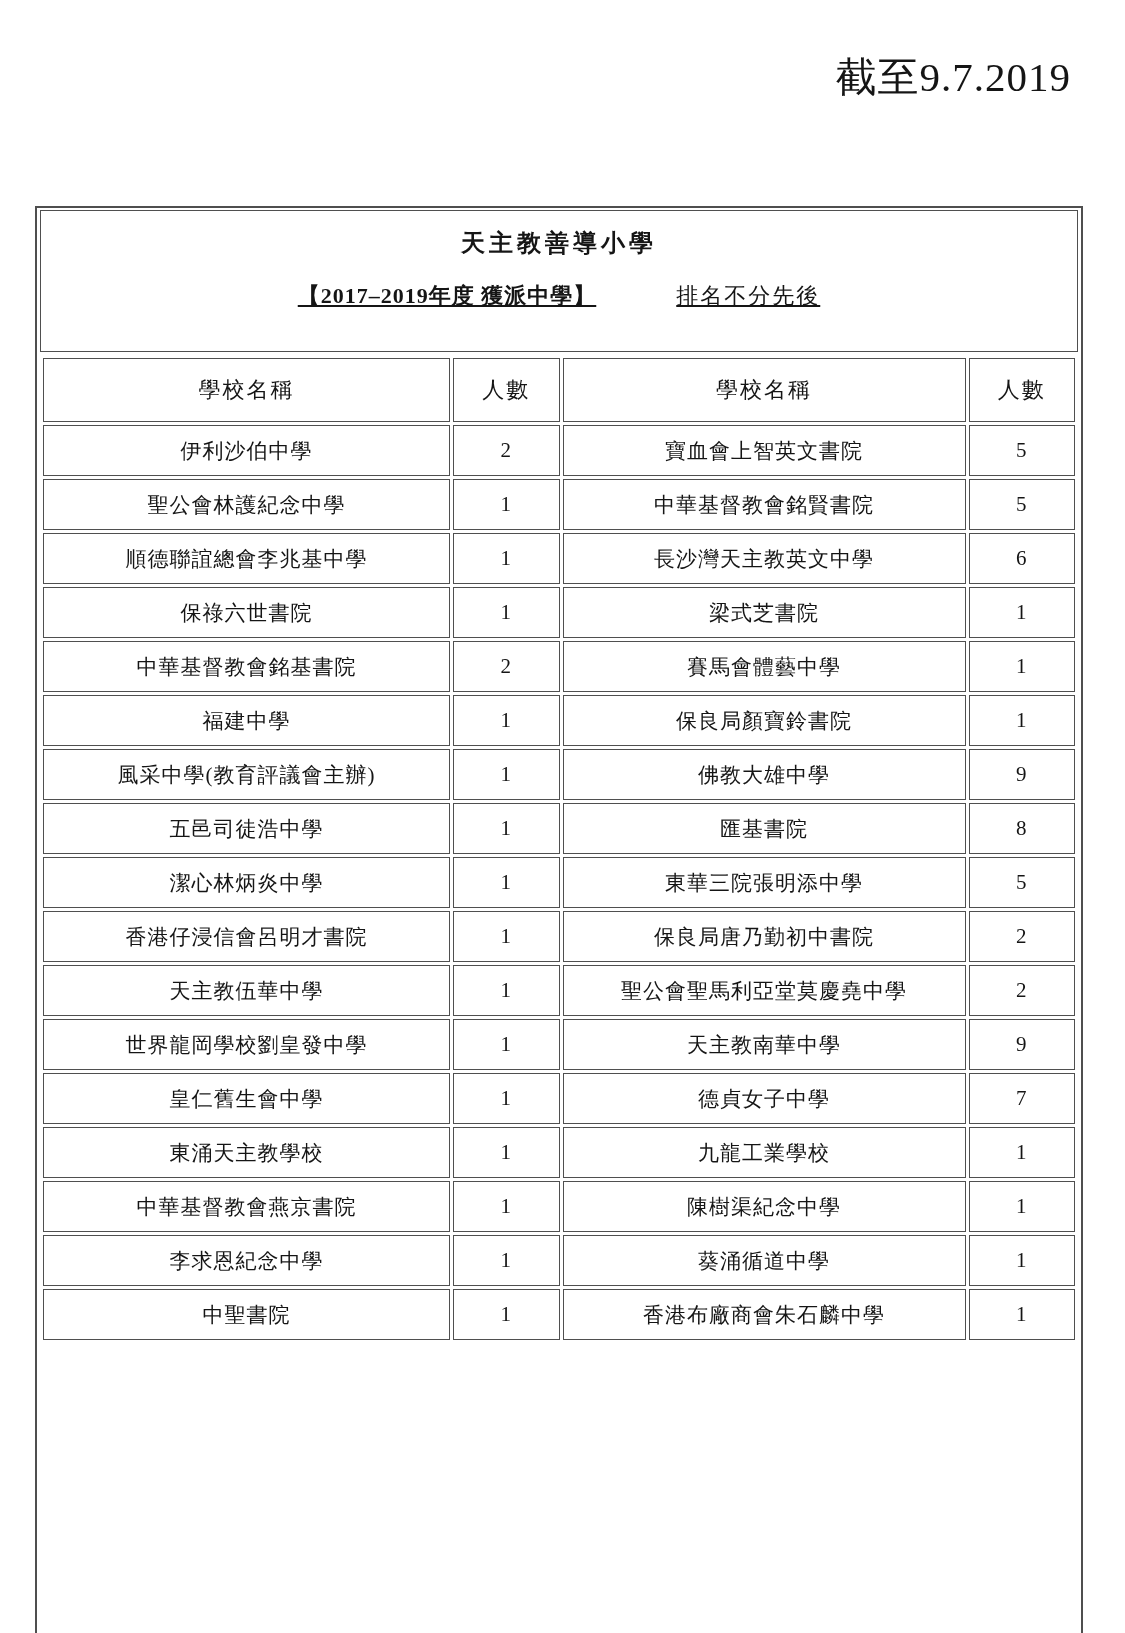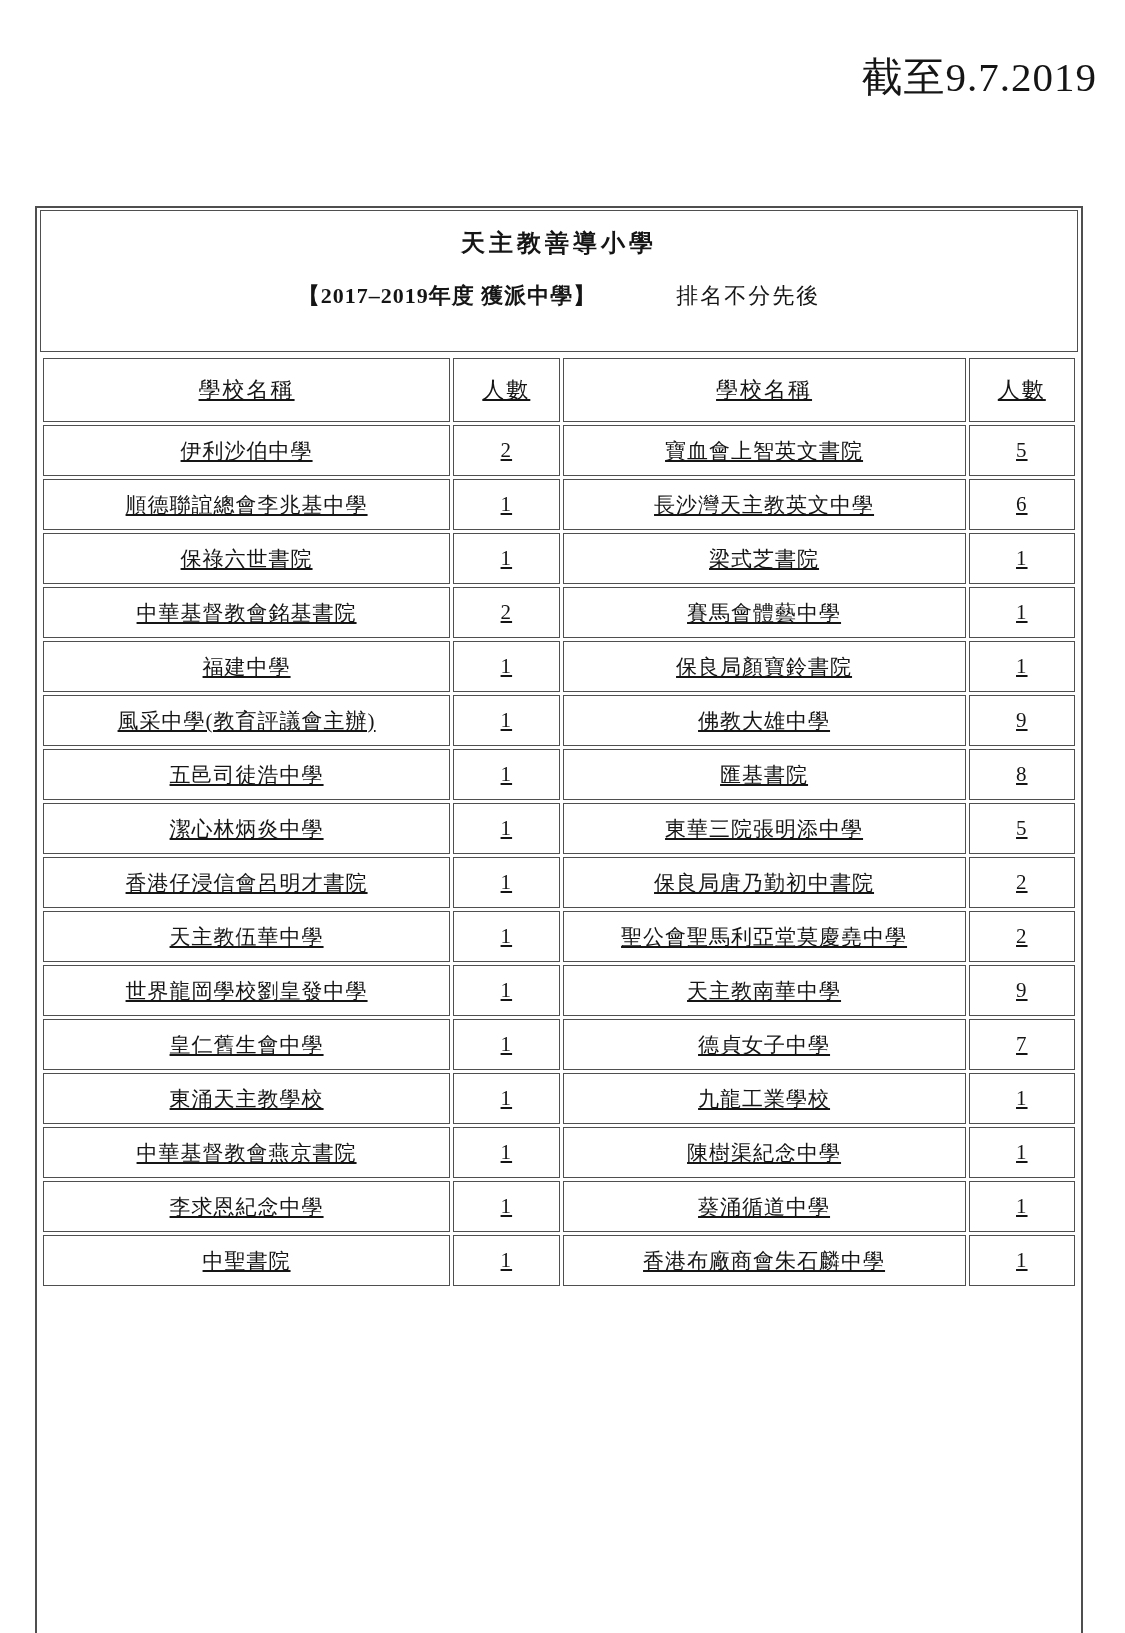--- a/index.html
+++ b/index.html
@@ -12,21 +12,21 @@
   body{
     width:1125px;height:1633px;
     background:#ffffff;
     overflow:hidden;
     position:relative;
     font-family:"Liberation Serif","DejaVu Serif",serif;
     color:var(--text);
   }
   .date-note{
     position:absolute;
-    top:50px;right:28px;
+    top:50px;right:54px;
     font-size:41px;
     letter-spacing:1px;
     white-space:nowrap;
   }
   .doc-frame{
     position:absolute;
     left:35px;top:206px;
     width:1048px;height:1480px; 
     border:2px solid var(--border);
     padding:2px 3px;
@@ -40,36 +40,36 @@
   .doc-title{
     margin-top:16px;
     font-size:24px;
     font-weight:bold;
     letter-spacing:4px;
   }
   .doc-subtitle{
     margin-top:22px;
     font-size:22px;
     white-space:nowrap;
+    text-decoration:underline;
   }
   .doc-subtitle .bracket{
     font-weight:bold;
     letter-spacing:1px;
   }
   .doc-subtitle .note{
     margin-left:80px;
     letter-spacing:2px;
   }
   table.alloc{
     width:100%;
     margin-top:3px;
     border-collapse:separate;
     border-spacing:3px;
     table-layout:fixed;
-    text-decoration:underline;
   }
   table.alloc th, table.alloc td{
     border:1px solid var(--border);
     background:#fff0; 
     text-align:center;
     vertical-align:middle;
     font-weight:normal;
     padding:0;
     overflow:hidden;
   }
@@ -148,20 +148,26 @@
       </tr>
     </thead>
     <tbody id="rows-body">
         <tr>
           <td>伊利沙伯中學</td>
           <td class="count-col">2</td>
           <td>寶血會上智英文書院</td>
           <td class="count-col">5</td>
         </tr>
         <tr>
+          <td>聖公會林護紀念中學</td>
+          <td class="count-col">1</td>
+          <td>中華基督教會銘賢書院</td>
+          <td class="count-col">5</td>
+        </tr>
+        <tr>
           <td>順德聯誼總會李兆基中學</td>
           <td class="count-col">1</td>
           <td>長沙灣天主教英文中學</td>
           <td class="count-col">6</td>
         </tr>
         <tr>
           <td>保祿六世書院</td>
           <td class="count-col">1</td>
           <td>梁式芝書院</td>
           <td class="count-col">1</td>

